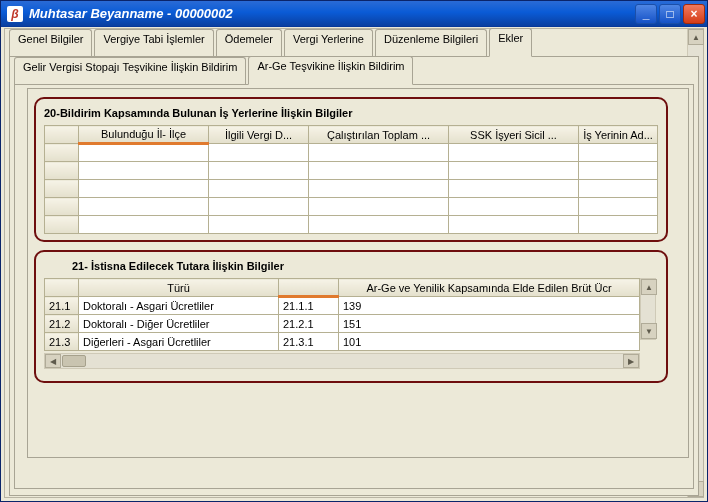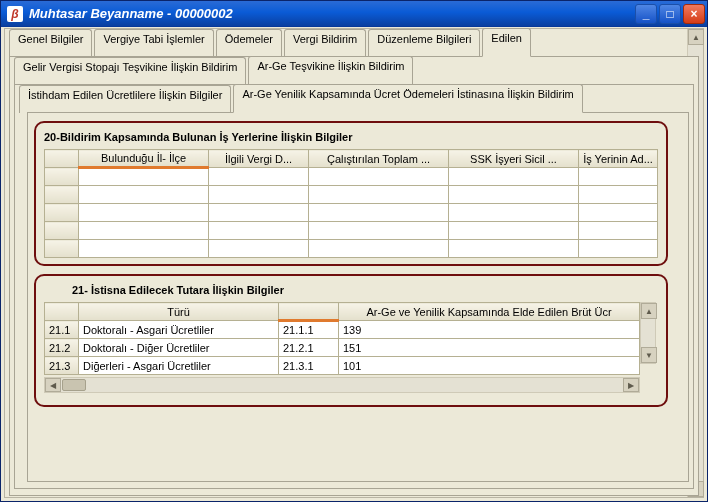--- a/index.html
+++ b/index.html
@@ -151,36 +151,32 @@
   <div class="client">
     <div class="scroll-gutter">
       <div class="scroll-up">▲</div>
       <div class="scroll-down">▼</div>
     </div>
 
     <div class="tabrow">
       <div class="tab">Genel Bilgiler</div>
       <div class="tab">Vergiye Tabi İşlemler</div>
       <div class="tab">Ödemeler</div>
-      <div class="tab">Vergi Bildirim</div>
+      <div class="tab">Vergi Yerlerine</div>
       <div class="tab">Düzenleme Bilgileri</div>
-      <div class="tab active">Edilen</div>
+      <div class="tab active">Ekler</div>
     </div>
     <div class="tabpanel level2">
 
       <div class="tabrow">
         <div class="tab">Gelir Vergisi Stopajı Teşvikine İlişkin Bildirim</div>
         <div class="tab active">Ar-Ge Teşvikine İlişkin Bildirim</div>
       </div>
       <div class="tabpanel level3">
 
-        <div class="tabrow">
-          <div class="tab">İstihdam Edilen Ücretlilere İlişkin Bilgiler</div>
-          <div class="tab active">Ar-Ge Yenilik Kapsamında Ücret Ödemeleri İstinasına İlişkin Bildirim</div>
-        </div>
         <div class="tabpanel level4">
 
           <div class="framed">
             <div class="panel-title">20-Bildirim Kapsamında Bulunan İş Yerlerine İlişkin Bilgiler</div>
             <table class="grid">
               <colgroup>
                 <col style="width:34px">
                   <col style="width:130px">
                   <col style="width:100px">
                   <col style="width:140px">

